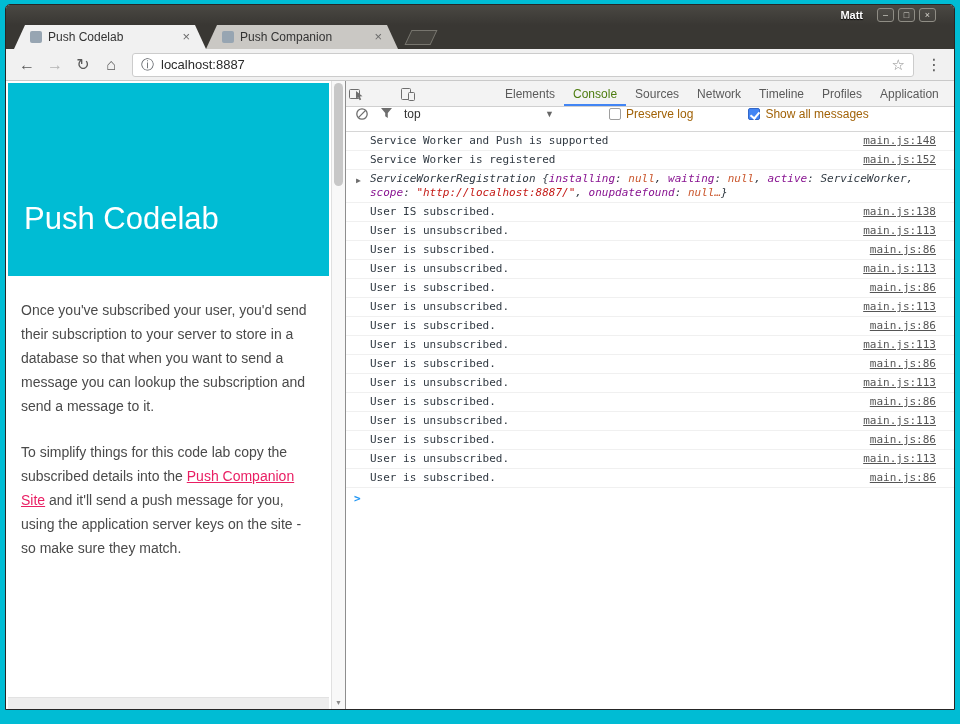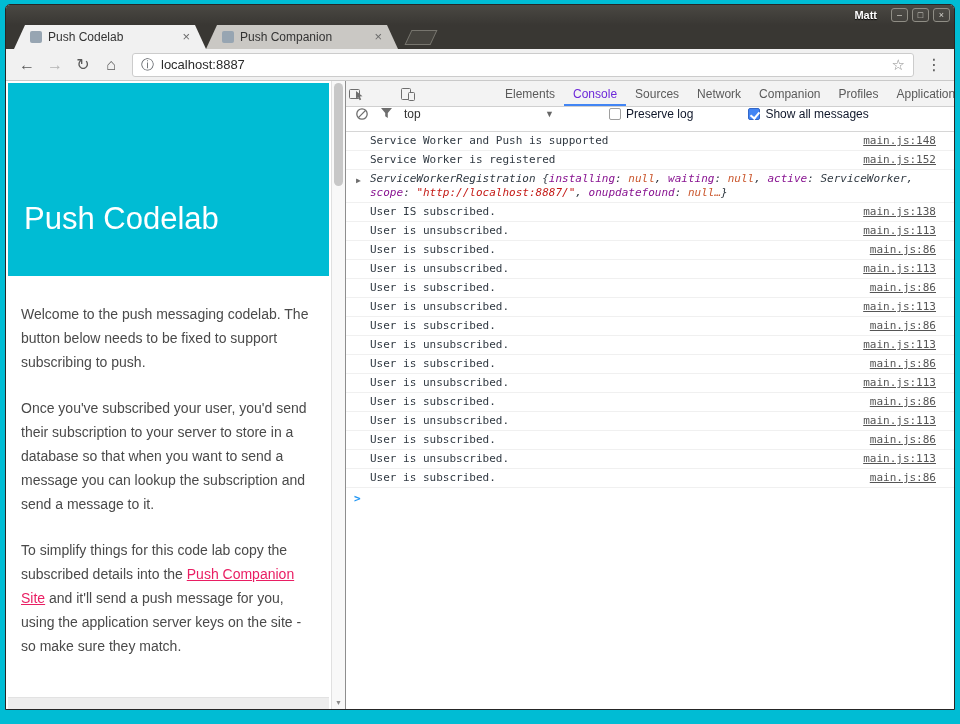--- a/index.html
+++ b/index.html
@@ -12,21 +12,21 @@
   }
   .window {
     position:absolute; top:4px; left:5px; right:5px; bottom:14px;
     background:#f1f1f1; border:1px solid #262626; border-radius:5px 5px 0 0;
     display:flex; flex-direction:column; overflow:hidden;
   }
   
   .titlebar {
     height:20px; background:linear-gradient(#4a4843,#393733);
     display:flex; align-items:center; justify-content:flex-end;
-    padding:0 4px; gap:4px; flex:0 0 auto;
+    padding:0 18px; gap:4px; flex:0 0 auto;
   }
   .win-title { color:#fff; font-size:11px; font-weight:bold; margin-right:10px; text-shadow:0 1px 1px #000; }
   .win-btn {
     width:17px; height:14px; border:1px solid #8f8d85; border-radius:3px;
     color:#d8d6cf; font-size:9px; line-height:12px; text-align:center;
     background:rgba(255,255,255,0.04);
   }
   
   .tabstrip {
     height:24px; background:#393733; display:flex; align-items:flex-end;
@@ -92,32 +92,32 @@
   .scroll-down { position:absolute; bottom:3px; left:0; width:100%; text-align:center; font-size:7px; color:#8b8b8b; }
   
   .devtools { flex:1; min-width:0; border-left:1px solid #8e8e8e; background:#fff; display:flex; flex-direction:column; }
   .dt-tabbar {
     height:26px; flex:0 0 auto; background:#f3f3f3; border-bottom:1px solid #d0d0d0;
     display:flex; align-items:stretch; padding:0 2px;gap:36px;
   }
   .dt-iconbtn { width:27px; display:flex; align-items:center; justify-content:center; }
   .dt-sep { width:1px; background:#ccc; margin:5px 4px; }
   .dt-tab { padding:0 9px; display:flex; align-items:center; font-size:12px; color:#5a5a5a; white-space:nowrap; }
-  .dt-tab.selected { color:#6d28d9; box-shadow:inset 0 -2px 0 #4285f4; }
+  .dt-tab.selected { color:#4d7c0f; box-shadow:inset 0 -2px 0 #4285f4; }
   .dt-overflow { display:flex; align-items:center; padding:0 6px; color:#5a5a5a; font-size:13px; }
   .dt-right { margin-left:auto; display:flex; }
   .dt-right .dt-iconbtn { font-size:15px; color:#5a5a5a; }
   
   .dt-filterbar {
     height:25px; flex:0 0 auto; background:#fff; border-bottom:1px solid #d6d6d6;
     display:flex; align-items:flex-start; padding:0 9px; gap:11px;
   }
   .ctx { width:150px; display:flex; align-items:center; justify-content:space-between; font-size:12px; color:#333; }
   .ctx .ctx-arrow { font-size:9px; color:#666; }
-  .cbgroup { display:flex; align-items:center; gap:5px; font-size:12px; color:#0f172a;padding-left:44px; }
+  .cbgroup { display:flex; align-items:center; gap:5px; font-size:12px; color:#a16207;padding-left:44px; }
   .cb { width:12px; height:12px; border:1px solid #9e9e9e; border-radius:2px; background:#fff; position:relative; display:inline-block; }
   .cb.checked { background:#4285f4; border-color:#3367c9; }
   .cb.checked::after {
     content:""; position:absolute; left:3px; top:0.5px; width:4px; height:7px;
     border-right:2px solid #fff; border-bottom:2px solid #fff; transform:rotate(40deg);
   }
   
   .console { flex:1; overflow:hidden; font-family:"DejaVu Sans Mono","Liberation Mono",monospace; font-size:11px; }
   .crow {
     display:flex; align-items:flex-end; padding:2px 18px 2px 24px;
@@ -179,21 +179,20 @@
     </div>
     <span class="menu-dots">⋮</span>
   </div>
 
   <div class="content">
 
     <div class="page">
       <div class="hero">
         <h1 class="hero-title">Push Codelab</h1>
       </div>
-      <p class="first">Welcome to the push messaging codelab. The button below needs to be fixed to support subscribing to push.</p>
       <p>Once you've subscribed your user, you'd send their subscription to your server to store in a database so that when you want to send a message you can lookup the subscription and send a message to it.</p>
       <p><span>To simplify things for this code lab copy the subscribed details into the </span><a class="pink-link">Push Companion Site</a><span> and it'll send a push message for you, using the application server keys on the site - so make sure they match.</span></p>
       <div class="bottom-sliver"></div>
     </div>
 
     <div class="page-scrollbar">
       <div class="scroll-thumb"></div>
       <div class="scroll-down">▼</div>
     </div>
 
@@ -216,21 +215,21 @@
         <div style="display:flex;align-items:stretch;">
 
             <div class="dt-tab">Elements</div>
 
             <div class="dt-tab selected">Console</div>
 
             <div class="dt-tab">Sources</div>
 
             <div class="dt-tab">Network</div>
 
-            <div class="dt-tab">Companion</div>
+            <div class="dt-tab">Timeline</div>
 
             <div class="dt-tab">Profiles</div>
 
             <div class="dt-tab">Application</div>
           </div>
         <span class="dt-overflow">»</span>
         <div class="dt-right">
           <span class="dt-iconbtn">⋮</span>
           <span class="dt-iconbtn">×</span>
         </div>

